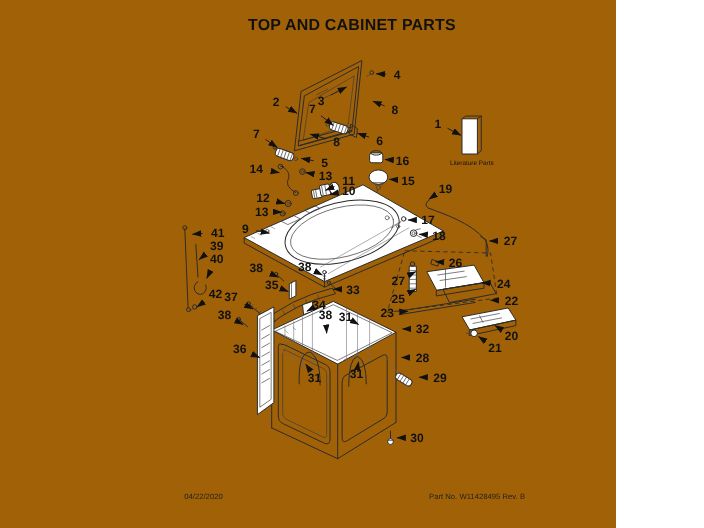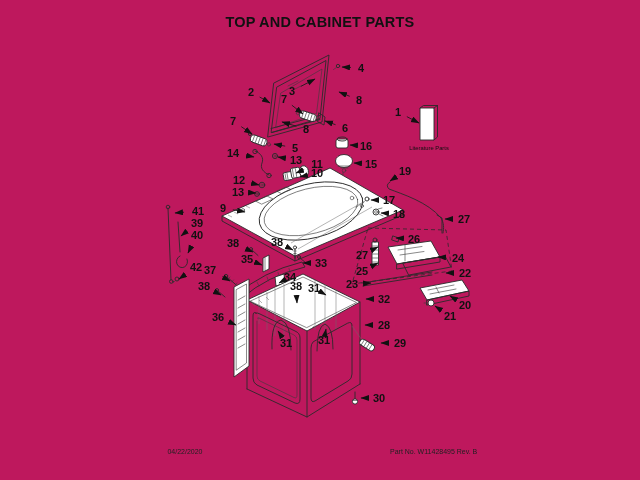--- a/index.html
+++ b/index.html
@@ -1,16 +1,16 @@
 <!DOCTYPE html>
 <html><head>
 <meta charset="utf-8">
 <style>
   html,body{margin:0;padding:0;background:#fff;}
-  .page{position:relative;width:640px;height:480px;background:#be185d;overflow:hidden;
+  .page{position:relative;width:560px;height:480px;background:#a16207;overflow:hidden;
         font-family:"Liberation Sans", sans-serif;}
   svg{display:block;}
   .title-text{font-family:"Liberation Sans",sans-serif;font-weight:bold;font-size:14.5px;
               fill:#111;letter-spacing:.2px;}
   .footer-text{font-family:"Liberation Sans",sans-serif;font-size:7px;fill:#222;}
   .lit-label{font-family:"Liberation Sans",sans-serif;font-size:5.8px;fill:#111;}
   .callout-num{font-family:"Liberation Sans",sans-serif;font-weight:bold;font-size:11px;
                fill:#111;text-anchor:middle;}
   .leader{stroke:#1c1c1c;stroke-width:0.9;fill:none;}
   .part{stroke:#2a2a2a;stroke-width:0.9;fill:none;stroke-linejoin:round;stroke-linecap:round;}

